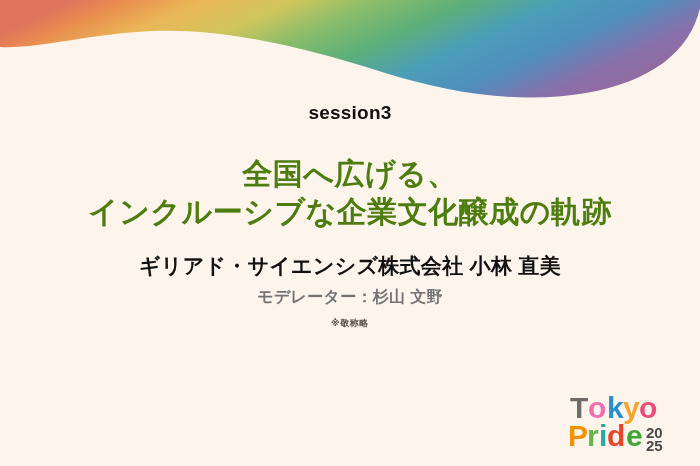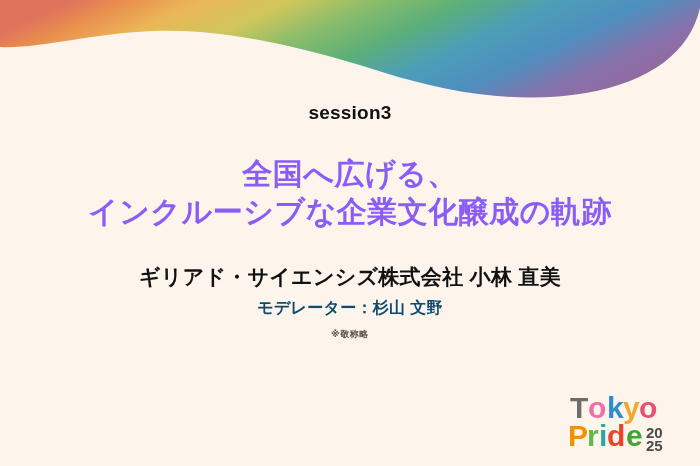--- a/index.html
+++ b/index.html
@@ -52,50 +52,50 @@
     margin-top: 103px;
     font-size: 19px;
     font-weight: bold;
     letter-spacing: 0.2px;
     color: #111111;
     line-height: 1;
   }
 
   .title-block {
     margin-top: 33px;
-    color: #8b5cf6;
+    color: #4d7c0f;
     font-weight: bold;
     line-height: 1.28;
     letter-spacing: 0.5px;
   }
   .title-line-1 {
     font-size: 30px;
     white-space: nowrap;
   }
   .title-line-2 {
     font-size: 30px;
     white-space: nowrap;
   }
 
   .speakers {
-    margin-top: 30px;
+    margin-top: 19px;
     color: #111111;
     font-weight: bold;
   }
   .speaker-line {
     font-size: 21px;
     line-height: 1.45;
     white-space: nowrap;
     letter-spacing: 0.3px;
   }
   .moderator-line {
     margin-top: 6px;
     font-size: 16px;
     font-weight: bold;
-    color: #0c4a6e;
+    color: #737373;
     letter-spacing: 0.3px;
     white-space: nowrap;
   }
   .note-line {
     margin-top: 9px;
     font-size: 9px;
     color: #5A5048;
     letter-spacing: 0.5px;
   }
 

